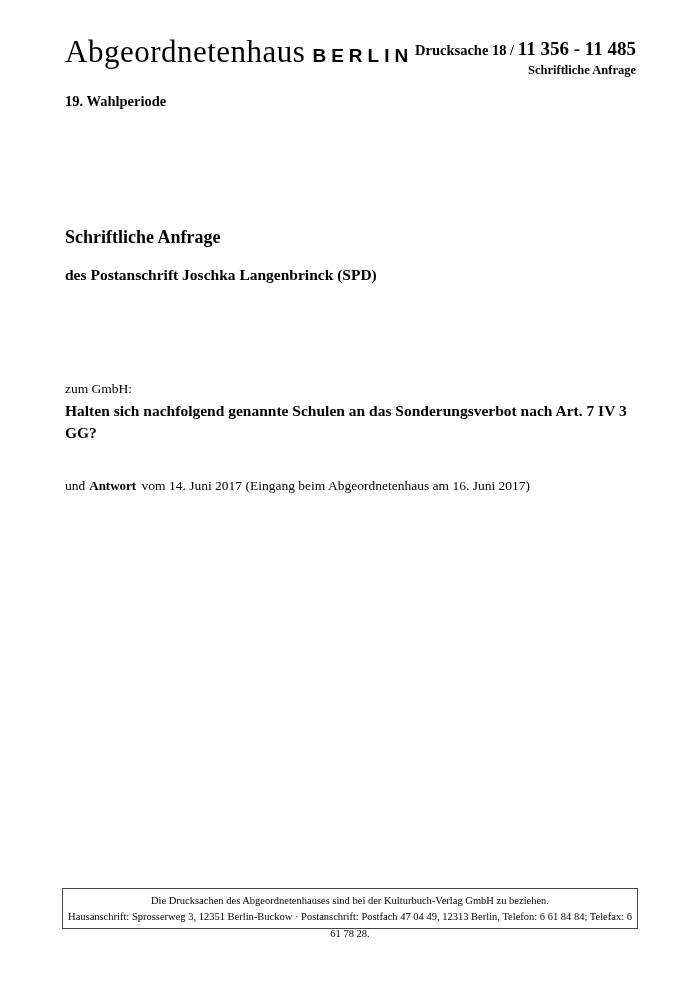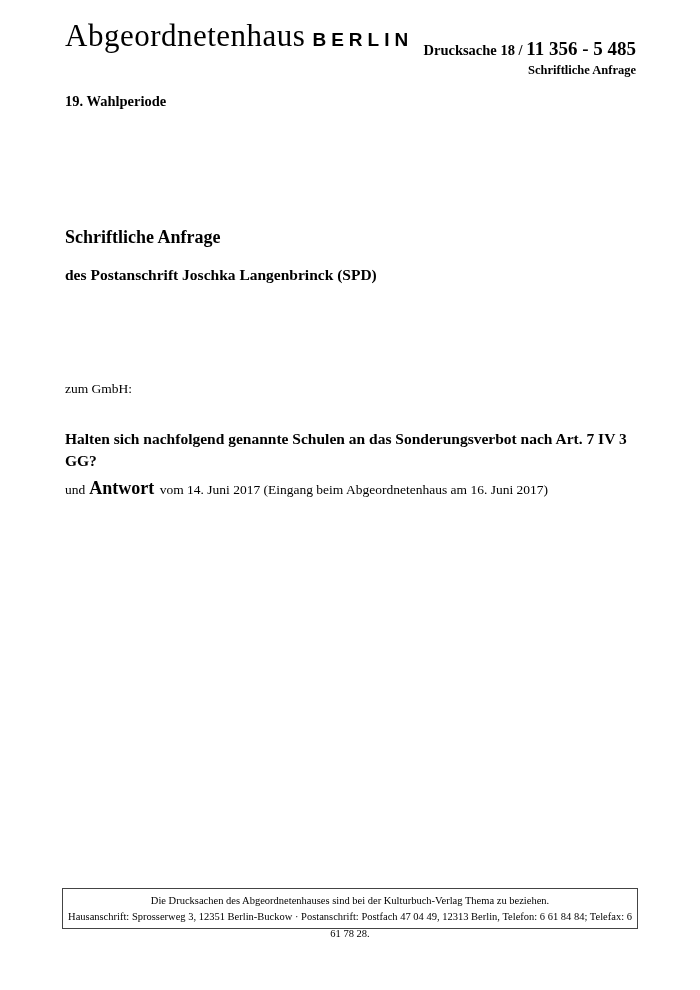--- a/index.html
+++ b/index.html
@@ -10,21 +10,21 @@
     height: 990px;
     background: #ffffff;
     color: #000000;
     font-family: "Liberation Serif", serif;
     overflow: hidden;
   }
   
   .logo {
     position: absolute;
     left: 65px;
-    top: 18px;
+    top: 34px;
     white-space: nowrap;
     display: flex;
     align-items: baseline;
     text-align: right;
   }
   .logo-serif {
     font-family: "Liberation Serif", serif;
     font-size: 31px;
     font-weight: 400;
     letter-spacing: 0.5px;
@@ -91,31 +91,30 @@
     font-size: 13.5px;
   }
   .topic-title {
     position: absolute;
     left: 65px;
     top: 400px;
     width: 578px;
     font-size: 15.5px;
     font-weight: 700;
     line-height: 1.4;
-    margin-top: 28px;
   }
   .answer-line {
     position: absolute;
     left: 65px;
     top: 478px;
     font-size: 13.5px;
     white-space: nowrap;
   }
   .answer-word {
-    font-size: 18px;
+    font-size: 13px;
     font-weight: 700;
     margin: 0 2px 0 4px;
   }
   
   .footer-box {
     position: absolute;
     left: 62px;
     top: 888px;
     width: 576px;
     height: 41px;
@@ -131,38 +130,38 @@
 
 <div class="page">
 
   <div class="logo">
     <span class="logo-serif">Abgeordnetenhaus</span>
     <span class="logo-sans">BERLIN</span>
   </div>
 
   <div class="header-right">
     <div class="drucksache-line">
-      <span class="drucksache-label">Drucksache 18 / </span><span class="drucksache-number">11 356 - 5 485</span>
+      <span class="drucksache-label">Drucksache 18 / </span><span class="drucksache-number">11 356 - 11 485</span>
     </div>
     <div class="doc-type">Schriftliche Anfrage</div>
   </div>
 
   <div class="wahlperiode">19. Wahlperiode</div>
 
   <div class="title">Schriftliche Anfrage</div>
 
   <div class="author-line">des Postanschrift Joschka Langenbrinck (SPD)</div>
 
 
   <div class="topic-label">zum GmbH:</div>
 
   <div class="topic-title">Halten sich nachfolgend genannte Schulen an das Sonderungsverbot nach Art. 7 IV 3 GG?</div>
 
   <div class="answer-line">
     <span>und</span><span class="answer-word">Antwort</span> <span>vom 14. Juni 2017 (Eingang beim Abgeordnetenhaus am 16. Juni 2017)</span>
   </div>
 
   <div class="footer-box">
-    <div>Die Drucksachen des Abgeordnetenhauses sind bei der Kulturbuch-Verlag Thema zu beziehen.</div>
+    <div>Die Drucksachen des Abgeordnetenhauses sind bei der Kulturbuch-Verlag GmbH zu beziehen.</div>
     <div>Hausanschrift: Sprosserweg 3, 12351 Berlin-Buckow · Postanschrift: Postfach 47 04 49, 12313 Berlin, Telefon: 6 61 84 84; Telefax: 6 61 78 28.</div>
   </div>
 
 </div>
 
 </body></html>

